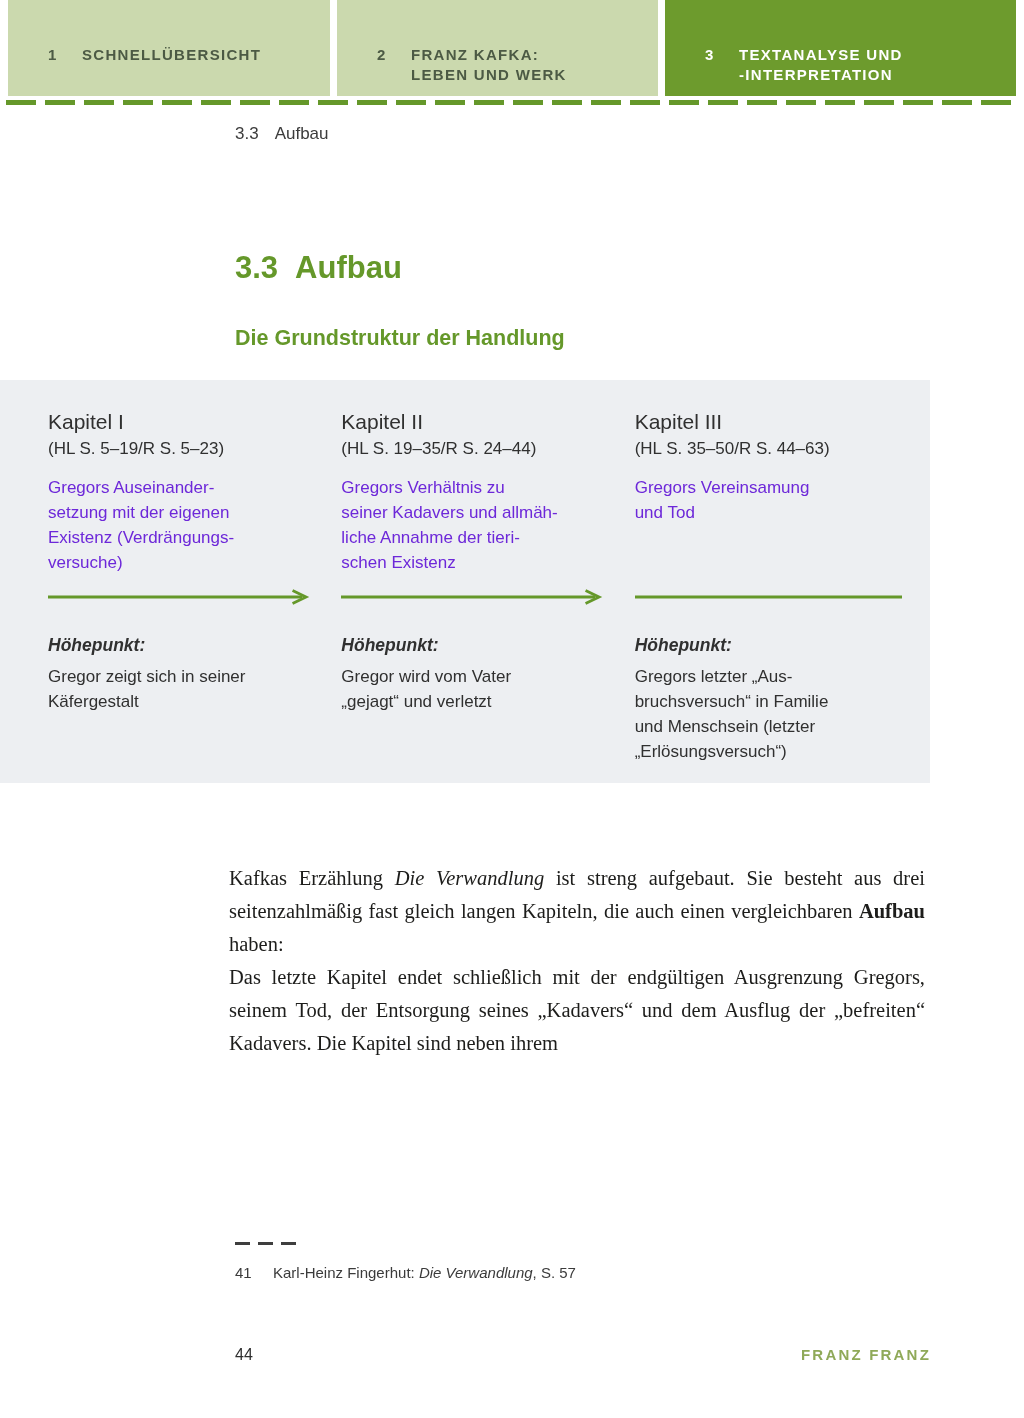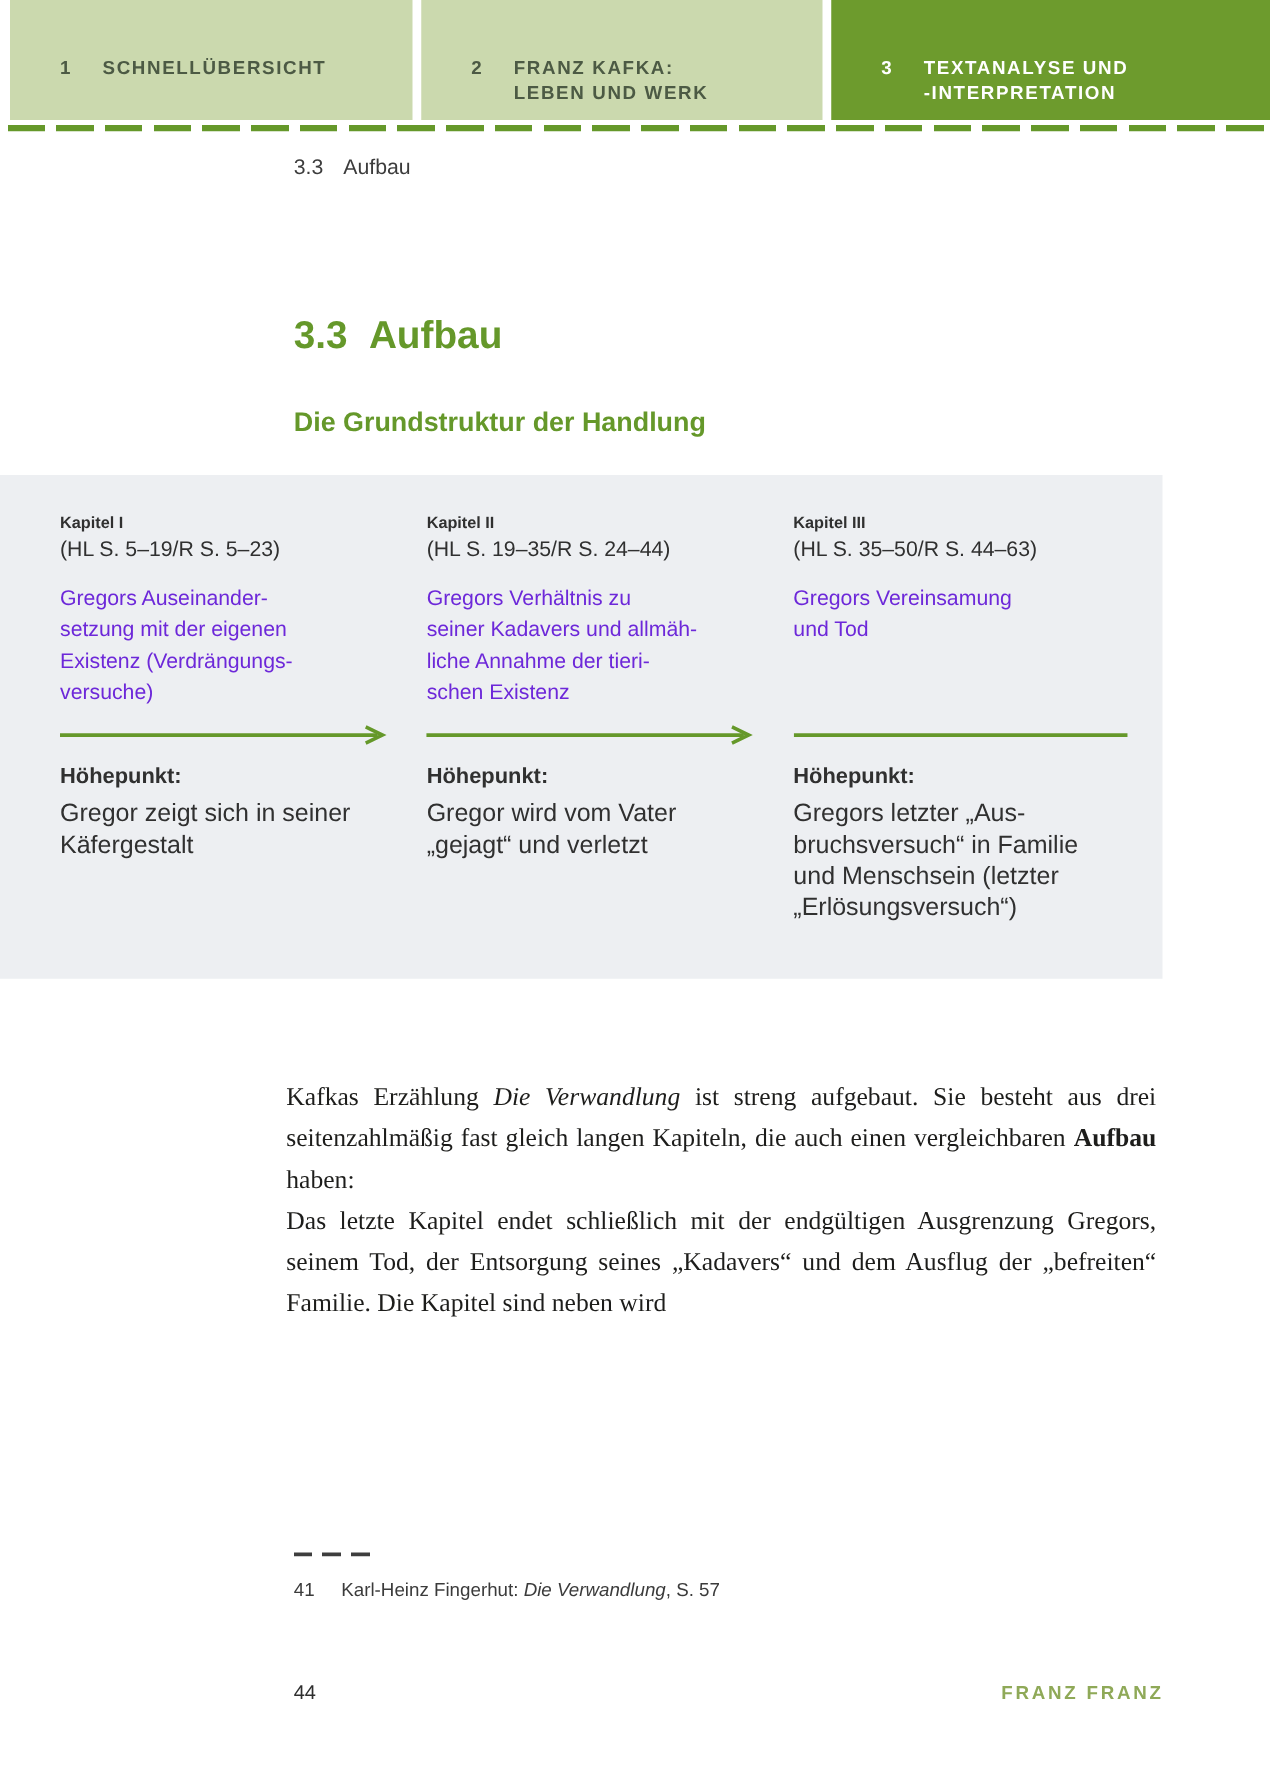--- a/index.html
+++ b/index.html
@@ -36,27 +36,27 @@
 
   .h2 { position:absolute; top:326px; left:235px; font-size:21.5px; font-weight:bold; color:#65982a; }
 
   
   .structure-box {
     position:absolute; top:380px; left:0; width:930px; height:403px;
     background:#edeff2; padding:30px 28px 0 48px;
   }
   .structure-grid { display:grid; grid-template-columns:1fr 1fr 1fr; column-gap:26px; }
   .cell-head { margin-bottom:16px; }
-  .kap-title { font-size:13px; font-weight:bold; color:#303030; margin-bottom:5px; }
+  .kap-title { font-size:21px; font-weight:normal; color:#303030; margin-bottom:5px; }
   .kap-pages { font-size:17px; color:#303030; }
   .cell-desc { font-size:17px; line-height:25px; color:#6d28d9; white-space:pre-line; min-height:100px; }
   .cell-arrow { margin-top:14px; height:16px; }
   .cell-arrow svg { display:block; width:100%; height:16px; }
-  .cell-hp-label { margin-top:14px; font-size:17.5px; font-weight:bold; color:#303030; }
-  .cell-hp-text { margin-top:8px; font-size:20px; line-height:25px; color:#303030; white-space:pre-line; }
+  .cell-hp-label { margin-top:30px; font-size:17.5px; font-weight:bold; color:#303030;font-style:italic; }
+  .cell-hp-text { margin-top:8px; font-size:17px; line-height:25px; color:#303030; white-space:pre-line; }
 
   
   .body-copy {
     position:absolute; top:862px; left:229px; width:696px;
     font-family:"Liberation Serif", serif; font-size:20.5px; line-height:33px;
     color:#1d1d1b; text-align:justify; hyphens:auto;
   }
   .body-copy blockquote { margin:32px 0 32px 33px; }
   .body-copy sup { font-size:13px; line-height:0; }
 
@@ -165,21 +165,21 @@
 und Menschsein (letzter
 „Erlösungsversuch“)</div>
 
   </div>
 </section>
 
 <main class="body-copy">
   <p><span>Kafkas Erzählung </span><em>Die Verwandlung</em><span> ist streng aufgebaut. Sie besteht aus drei seitenzahlmäßig fast gleich langen Kapiteln, die auch einen vergleichbaren </span><strong>Aufbau</strong><span> haben:</span></p>
 
 
-  <p>Das letzte Kapitel endet schließlich mit der endgültigen Ausgrenzung Gregors, seinem Tod, der Entsorgung seines „Kadavers“ und dem Ausflug der „befreiten“ Familie. Die Kapitel sind neben wird</p>
+  <p>Das letzte Kapitel endet schließlich mit der endgültigen Ausgrenzung Gregors, seinem Tod, der Entsorgung seines „Kadavers“ und dem Ausflug der „befreiten“ Kadavers. Die Kapitel sind neben ihrem</p>
 </main>
 
 <div class="fn-rule"></div>
 <div class="footnote">
   <span class="fn-num">41</span><span>Karl-Heinz Fingerhut: </span><em>Die Verwandlung</em><span>, S. 57</span>
 </div>
 
 <footer class="page-footer">
   <span class="page-num">44</span>
   <span class="running-title">FRANZ FRANZ</span>

